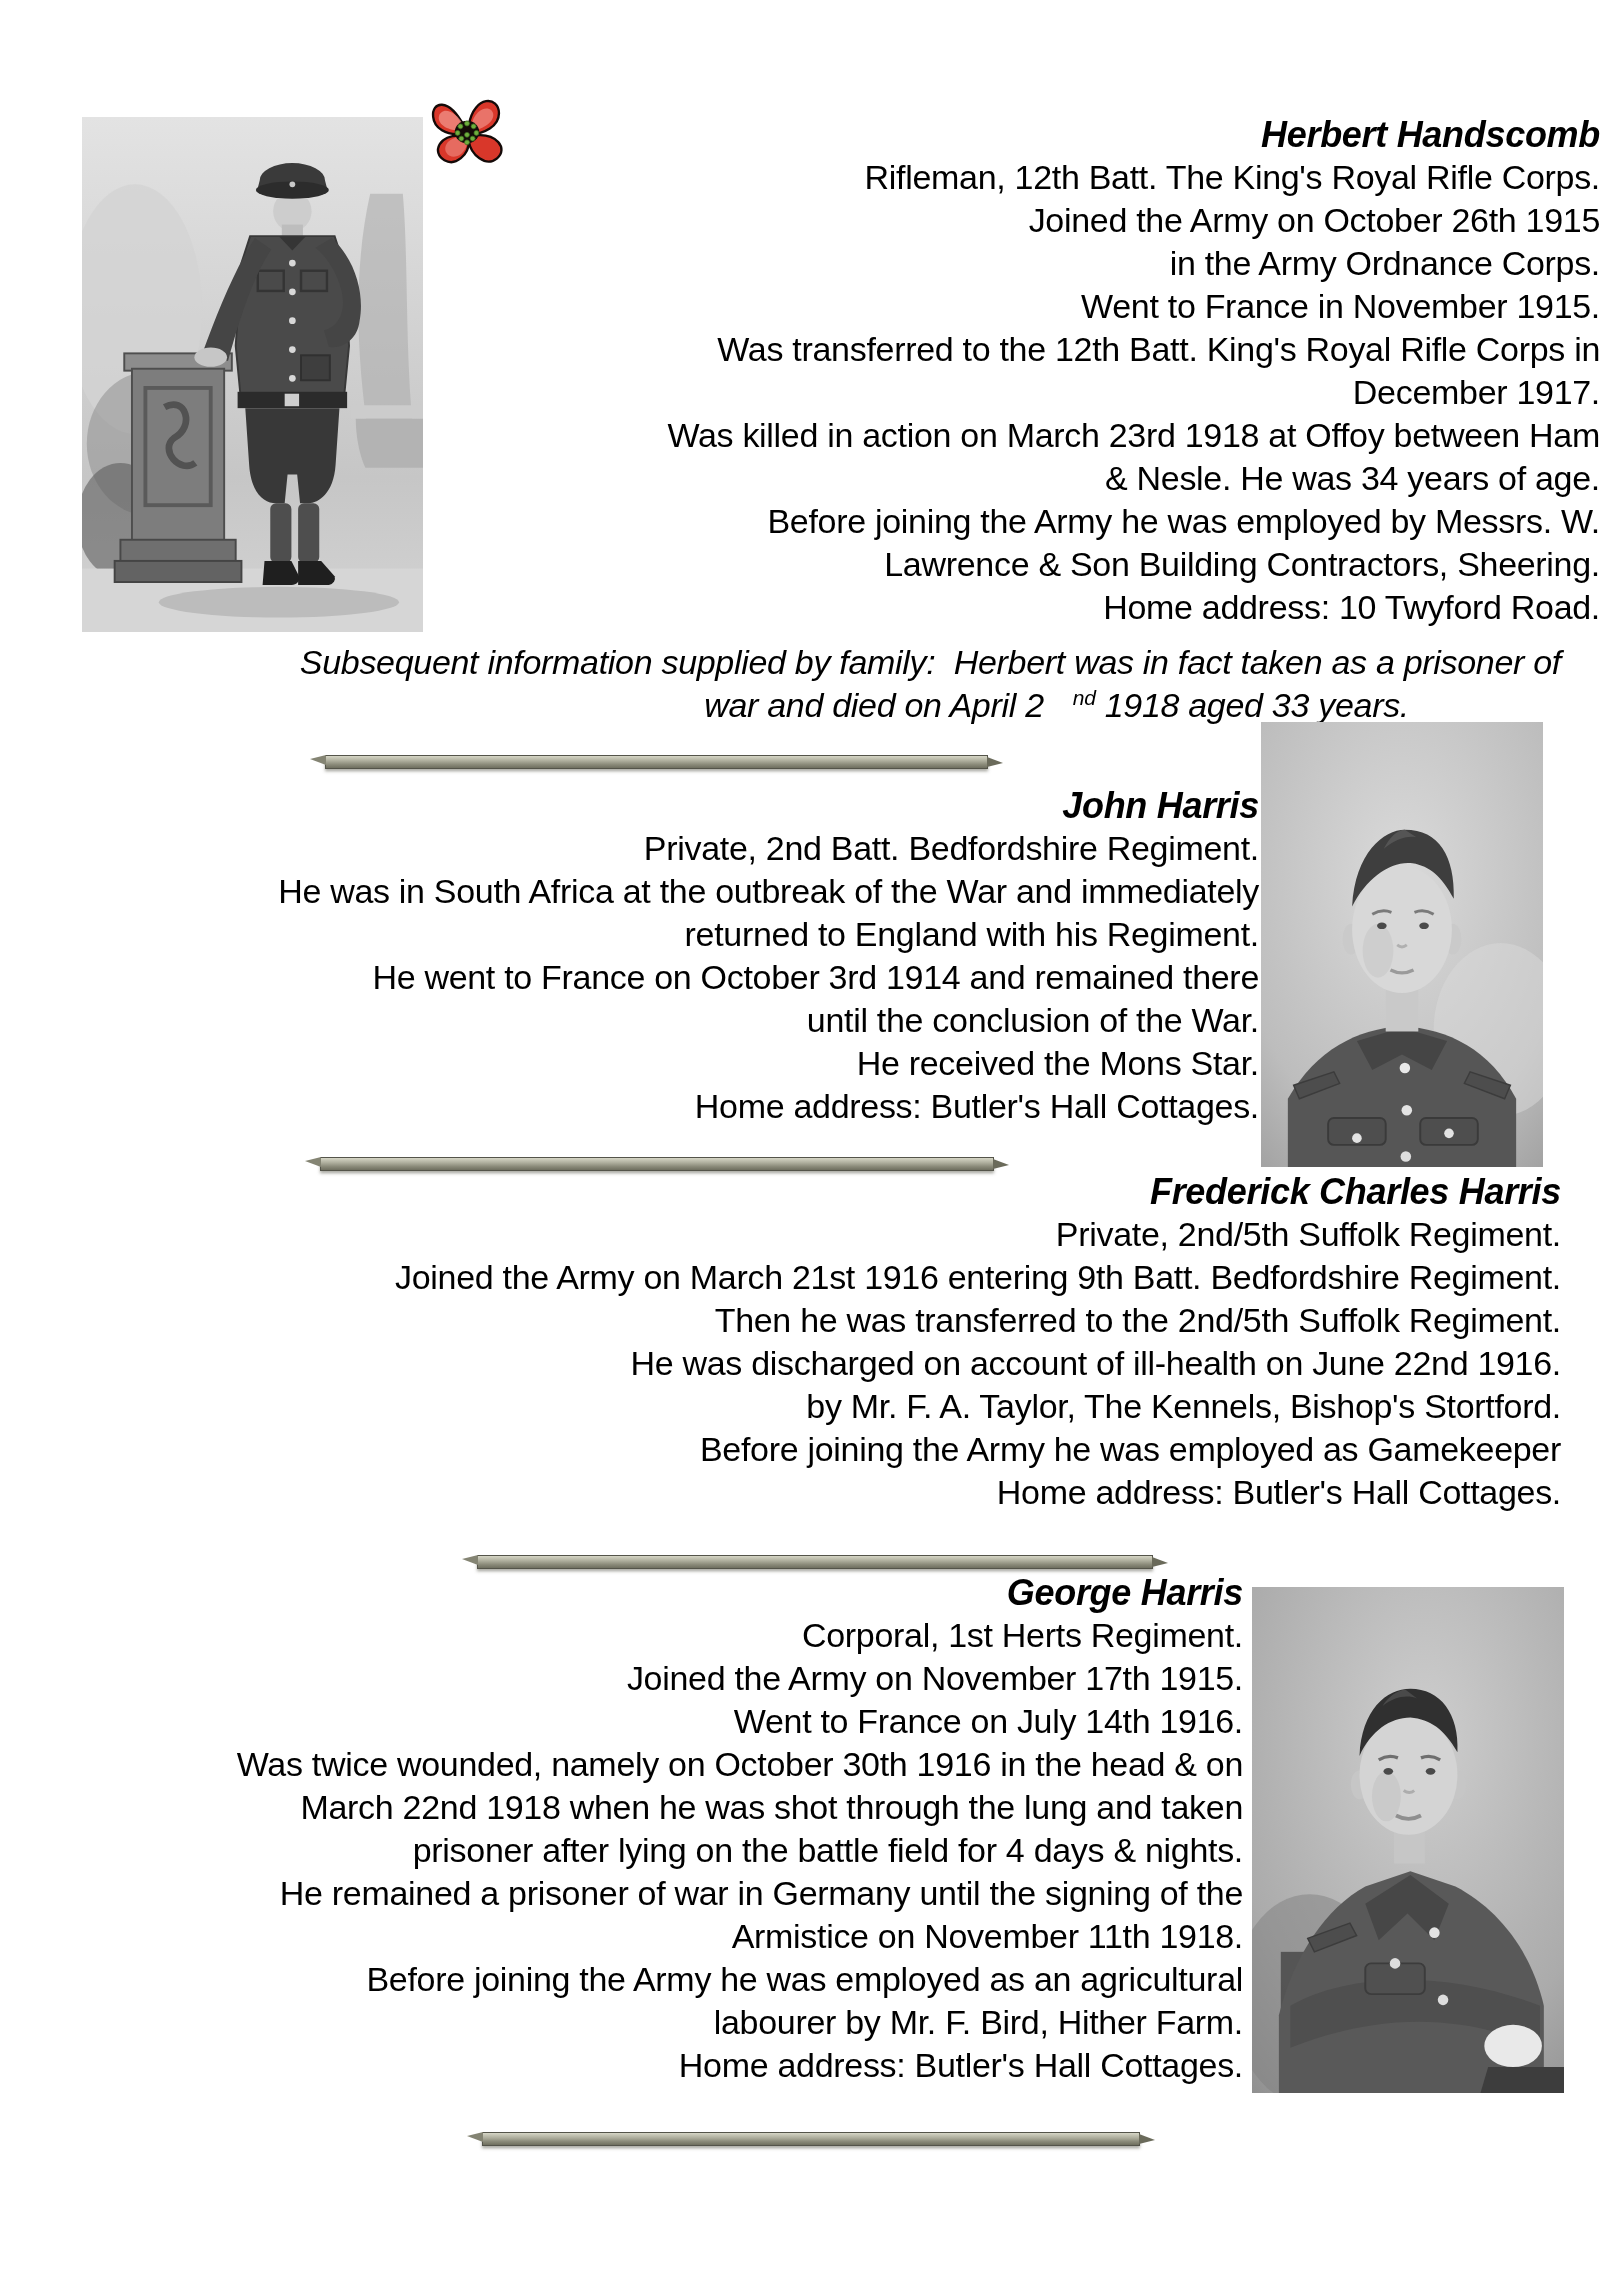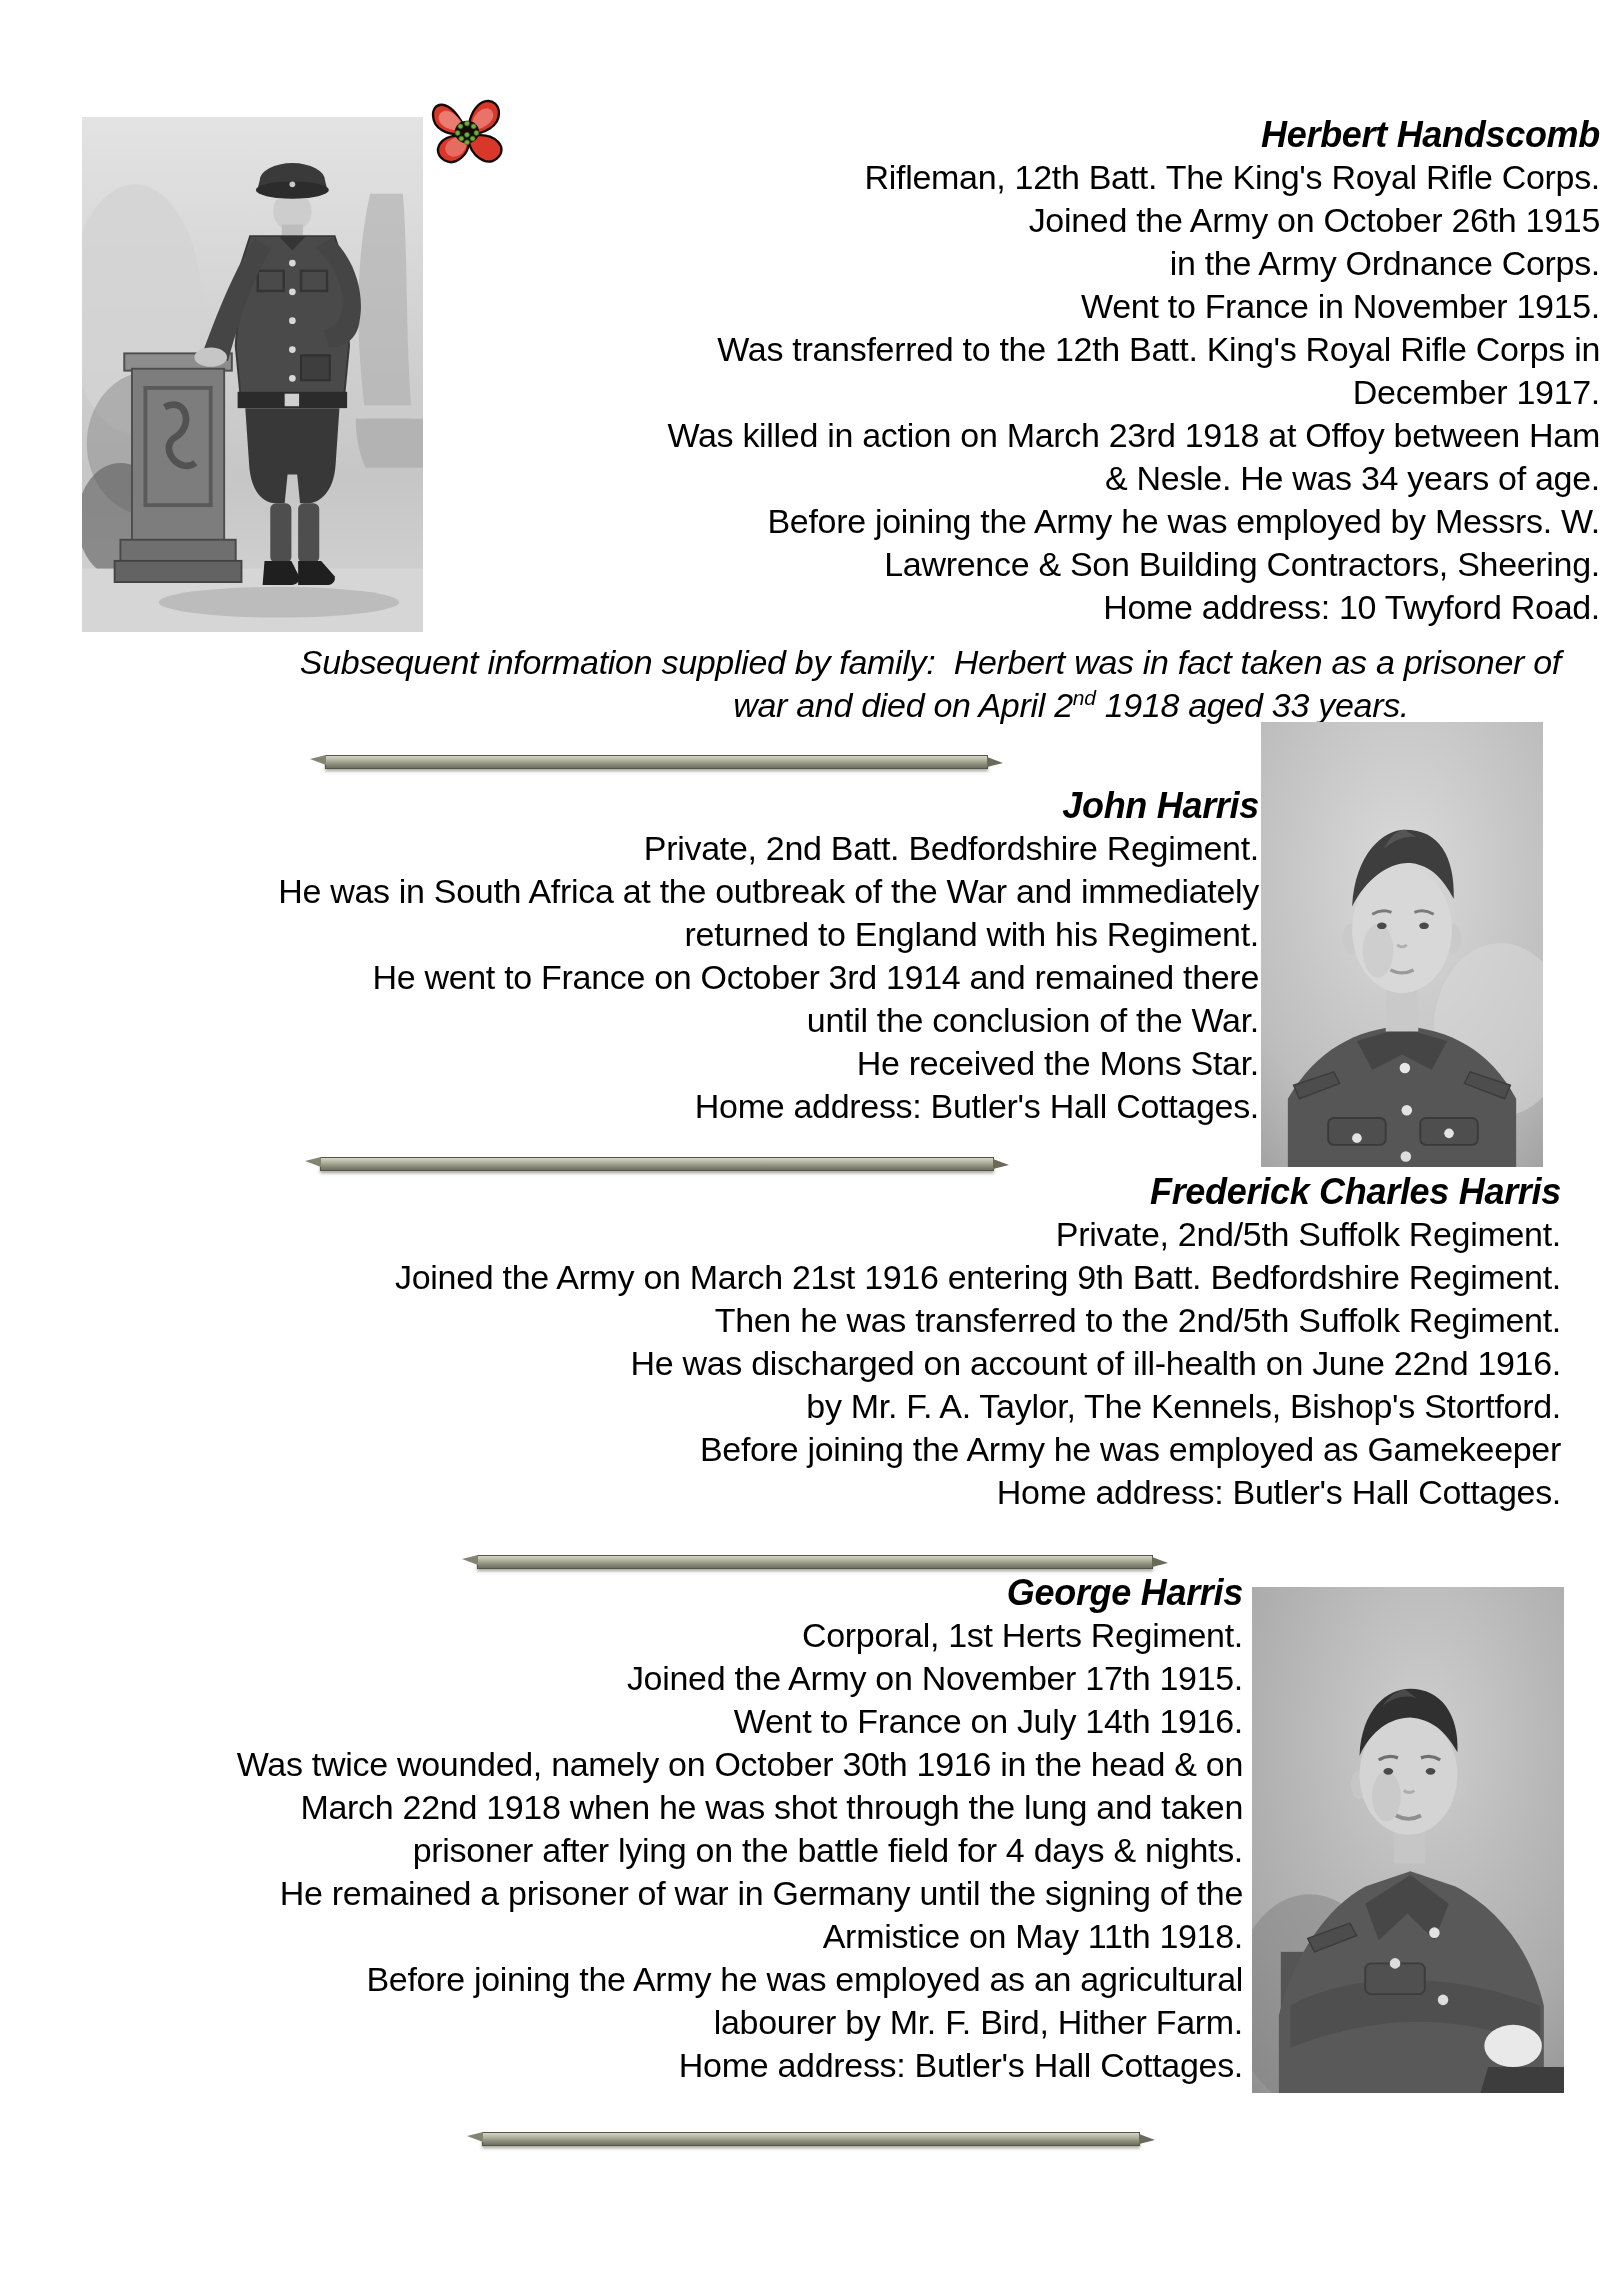--- a/index.html
+++ b/index.html
@@ -14,21 +14,21 @@
   .textblock{position:absolute;text-align:center;}
   .line{
     font-size:34px;
     line-height:43px;
     letter-spacing:-0.3px;
     white-space:pre;
     text-align:right;
   }
   .title-line{font-weight:bold;font-style:italic;font-size:36px;}
   .italic .line{font-style:italic;}
-  .sup{vertical-align:super;font-size:21px;line-height:0;}
+  .sup{vertical-align:super;font-size:21px;line-height:0;margin-left:29px;}
   .shift-left{transform:translateX(-152px);}
 
   
   .divider{
     position:absolute;height:11.5px;
     background:linear-gradient(180deg,#d6d6c6 0%,#aeae9d 40%,#8b8b7a 70%,#6f6f5f 100%);
     border:1px solid #54544a;
     box-shadow:0 2.9px 2.9px rgba(90,90,75,.5);
   }
   .divider::before{
@@ -260,21 +260,21 @@
 
   <div class="textblock" style="left:58px;top:1571px;width:1185px;">
     <div class="line title-line">George Harris</div>
     <div class="line">Corporal, 1st Herts Regiment.</div>
     <div class="line">Joined the Army on November 17th 1915.</div>
     <div class="line">Went to France on July 14th 1916.</div>
     <div class="line">Was twice wounded, namely on October 30th 1916 in the head &amp; on</div>
     <div class="line">March 22nd 1918 when he was shot through the lung and taken</div>
     <div class="line">prisoner after lying on the battle field for 4 days &amp; nights.</div>
     <div class="line">He remained a prisoner of war in Germany until the signing of the</div>
-    <div class="line">Armistice on May 11th 1918.</div>
+    <div class="line">Armistice on November 11th 1918.</div>
     <div class="line">Before joining the Army he was employed as an agricultural</div>
     <div class="line">labourer by Mr. F. Bird, Hither Farm.</div>
     <div class="line">Home address: Butler's Hall Cottages.</div>
   </div>
 
   <div class="divider" style="left:482px;top:2132px;width:656px;"></div>
 
 </div>
 
 

